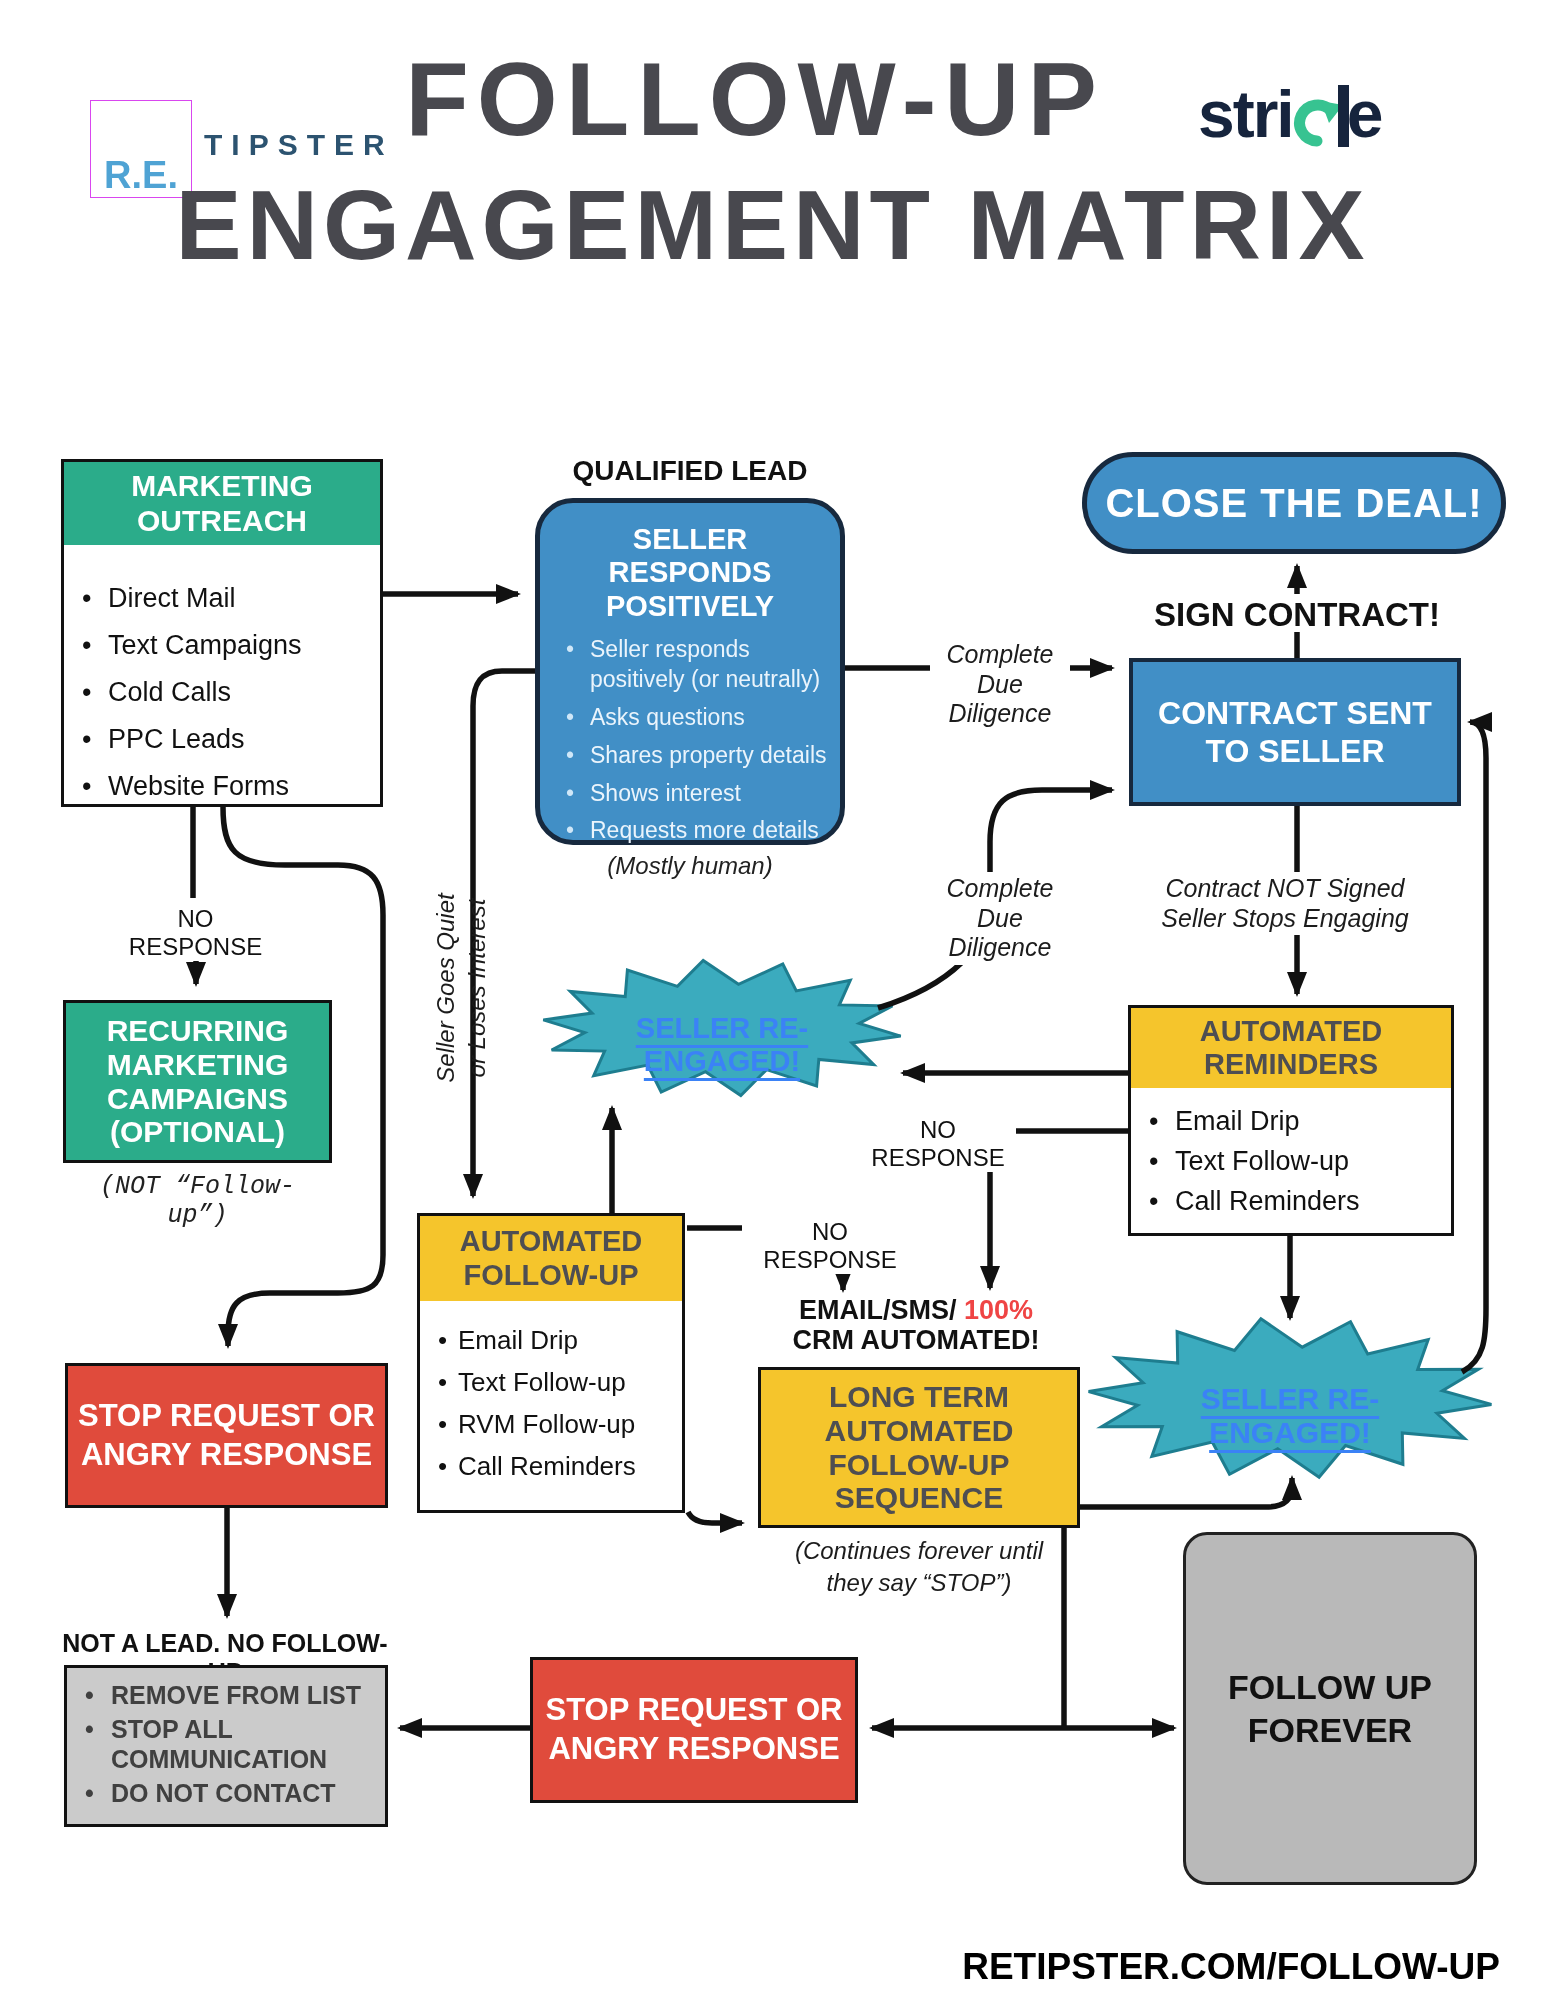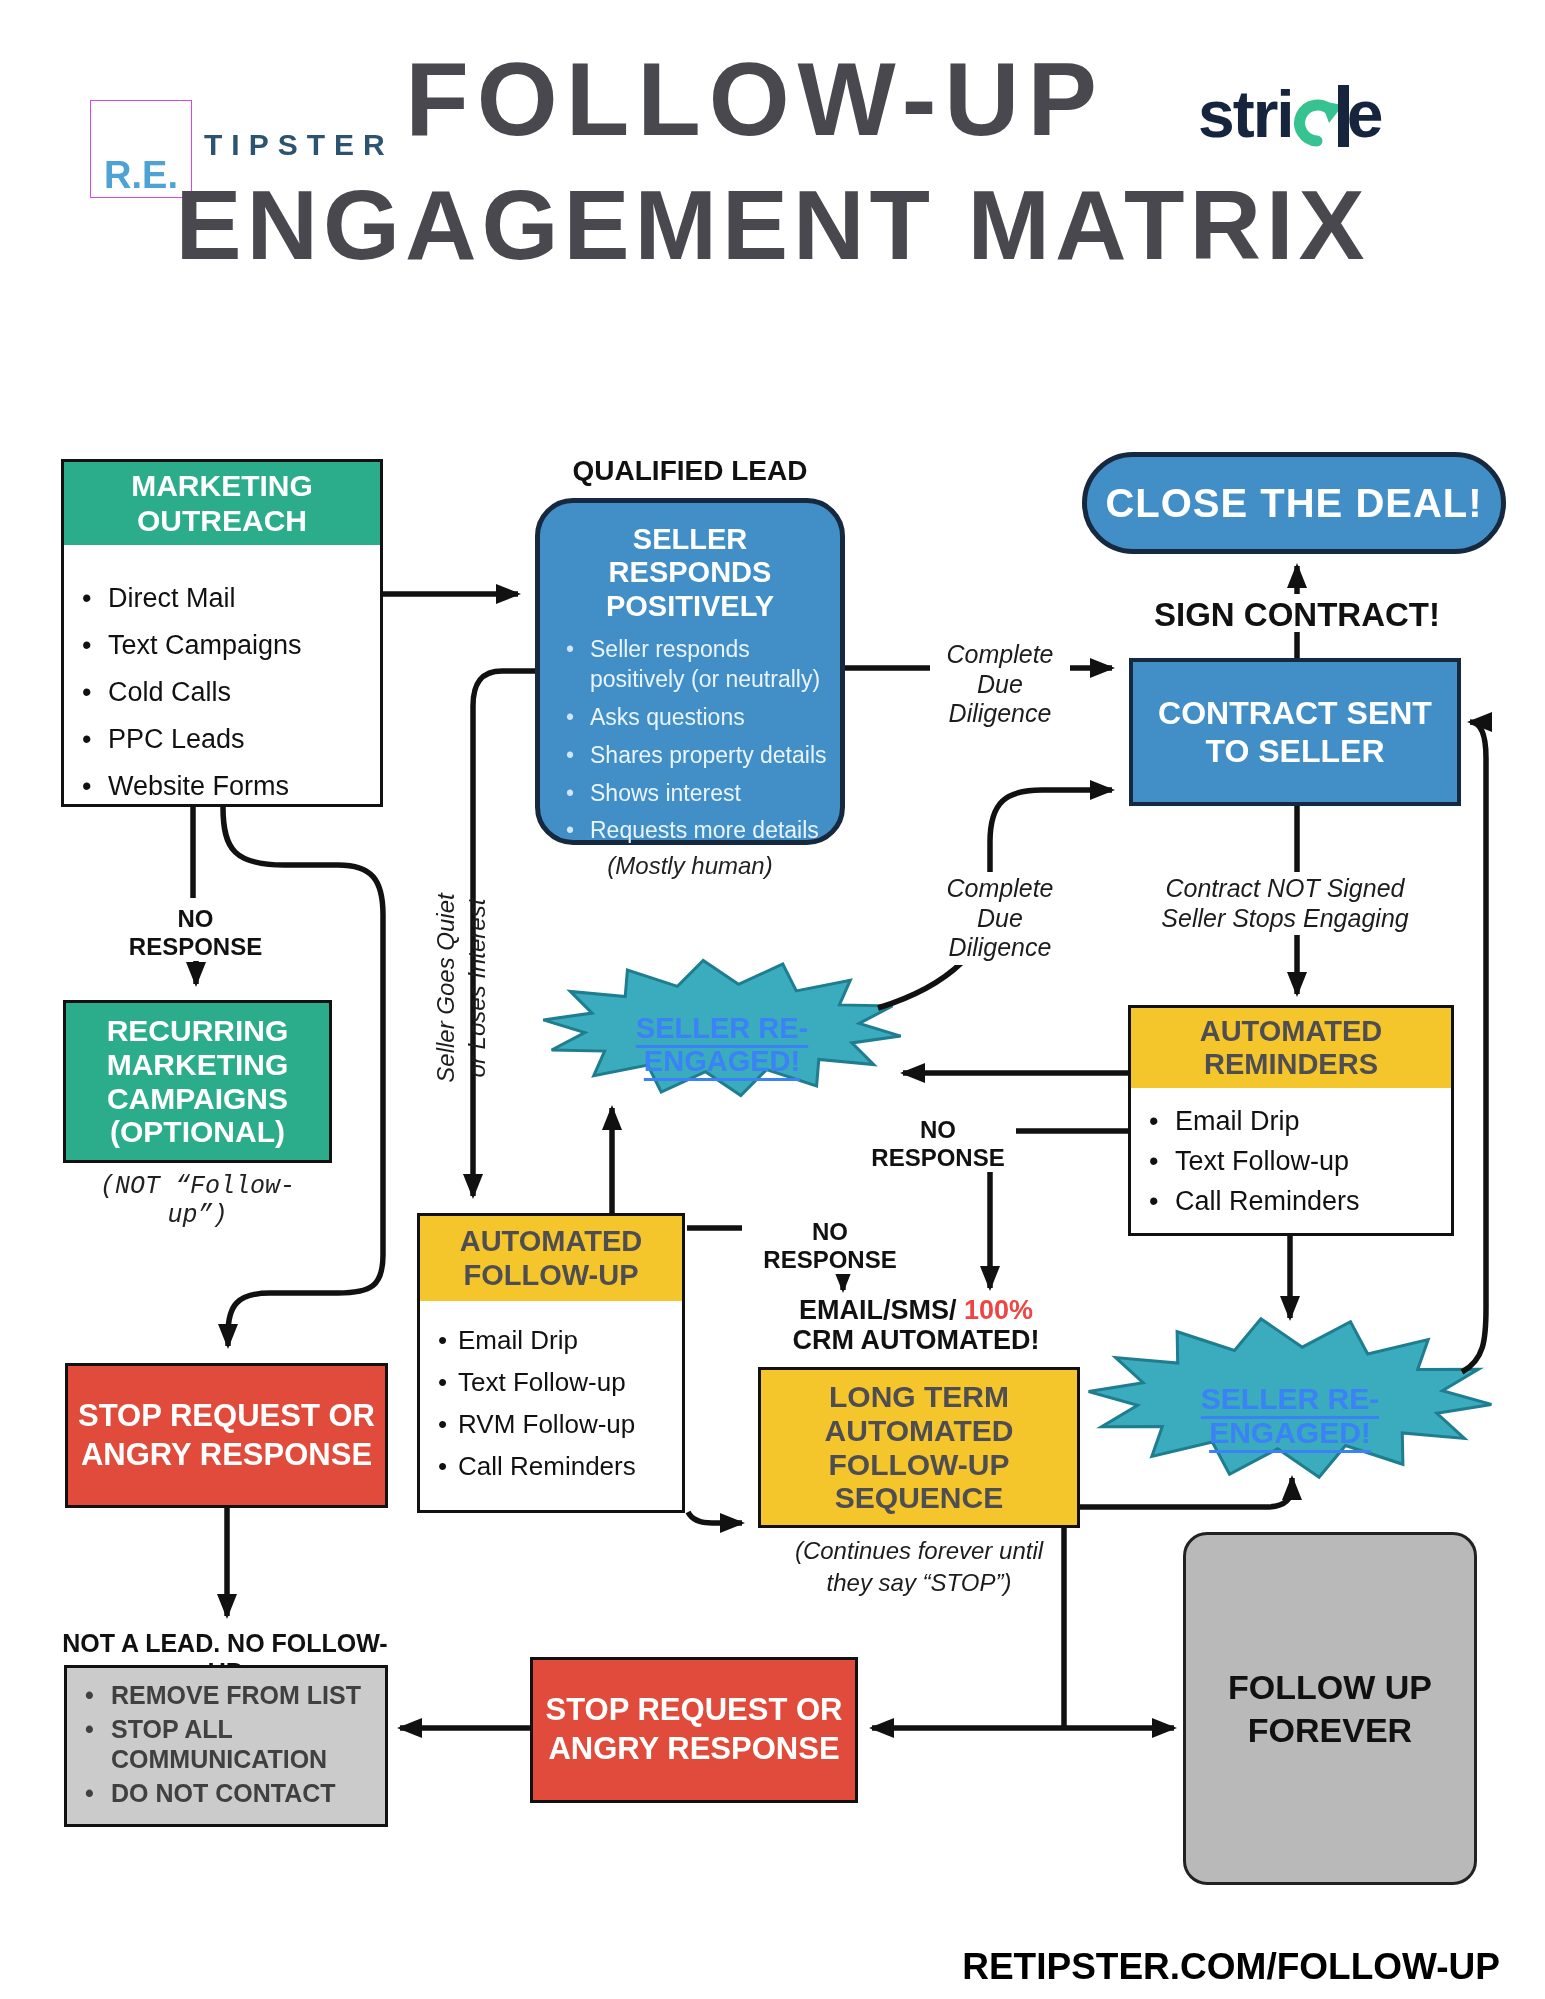--- a/index.html
+++ b/index.html
@@ -47,21 +47,21 @@
   .signc{left:1140px;top:596px;width:314px;font-weight:bold;font-size:33px;color:#111;}
   .contract{left:1129px;top:658px;width:332px;height:148px;border-radius:0;border-width:4px;
         display:flex;align-items:center;justify-content:center;
         font-weight:bold;font-size:32px;color:#fff;line-height:1.2;}
   
   .chip{background:#fff;font-style:italic;font-size:25px;color:#1c1c1c;line-height:1.18;z-index:3;}
   .cdd1{left:930px;top:638px;width:140px;padding:2px 0;}
   .cdd2{left:930px;top:872px;width:140px;padding:2px 0;}
   .cns{left:1152px;top:872px;width:266px;padding:2px 0;}
   
-  .nr{font-weight:bold;font-size:24px;color:#111;z-index:3;background:#fff;}
+  .nr{font-weight:normal;font-size:24px;color:#111;z-index:3;background:#fff;}
   .nr1{left:108px;top:905px;width:175px;}
   .nr2{left:862px;top:1116px;width:152px;}
   .nr3{left:745px;top:1218px;width:170px;}
   
   .recur{left:63px;top:1000px;width:269px;height:163px;border:3px solid #111;background:#2BAC8A;
          display:flex;align-items:center;justify-content:center;
          font-weight:bold;font-size:30px;color:#fff;line-height:1.12;}
   .notfu{left:70px;top:1172px;width:255px;font-style:italic;font-size:25px;color:#222;font-family:Liberation Mono, monospace;}
   
   .sbtext{z-index:3;font-weight:bold;color:#3b82f6;text-align:center;}

